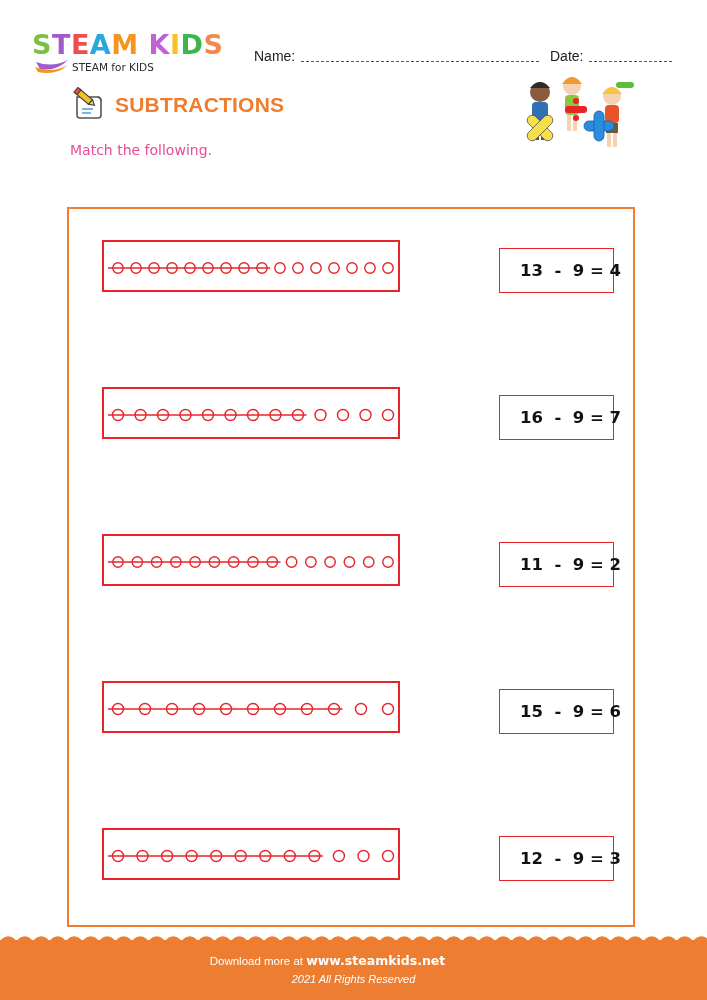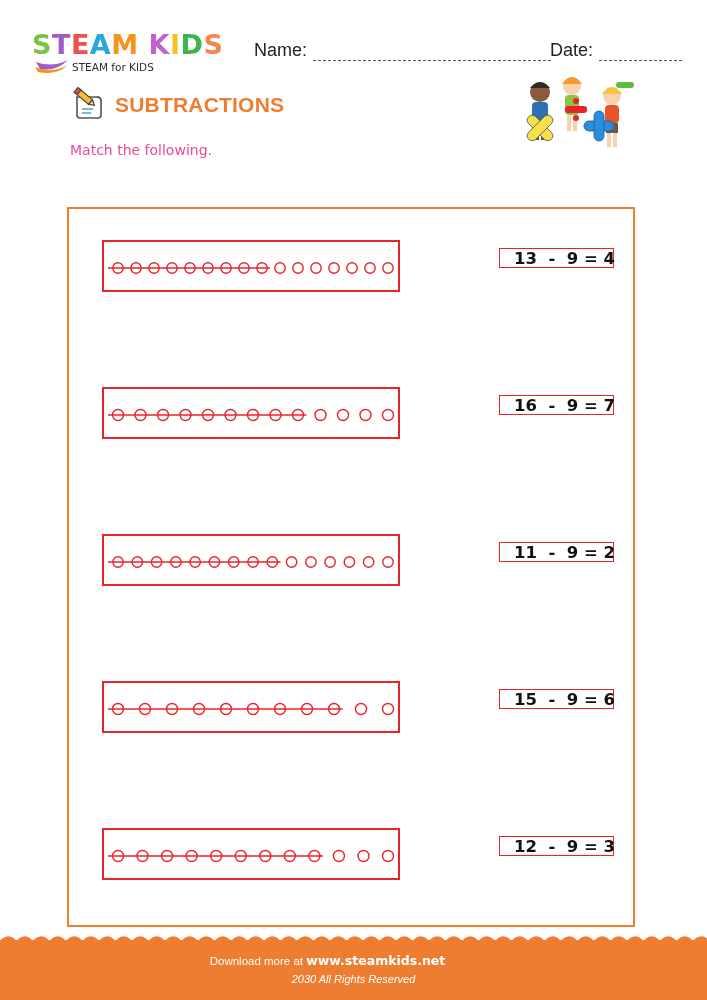--- a/index.html
+++ b/index.html
@@ -7,21 +7,21 @@
     body { position: relative; font-family: "DejaVu Sans", sans-serif; color: #111; }
 
     
     .logo { position: absolute; left: 32px; top: 30px; width: 200px; height: 45px; }
     .logo-word { position: absolute; left: 0; top: 0; font-family: "DejaVu Sans", sans-serif; font-weight: 900; font-size: 27px; letter-spacing: 0.5px; line-height: 30px; white-space: nowrap; }
     .logo-word span { display: inline-block; }
     .logo-sub { position: absolute; left: 40px; top: 31px; font-family: "DejaVu Sans", sans-serif; font-weight: normal; font-size: 10.5px; color: #2b2b2b; white-space: nowrap; }
     .logo-smile { position: absolute; left: 2px; top: 28px; width: 36px; height: 16px; }
 
     
-    .field { position: absolute; top: 40px; font-family: "Liberation Sans", sans-serif; font-size: 18px; color: #222; white-space: nowrap; display: flex; align-items: flex-end; }
+    .field { position: absolute; top: 48px; font-family: "Liberation Sans", sans-serif; font-size: 14px; color: #222; white-space: nowrap; display: flex; align-items: center; }
     .field .dots { display: inline-block; border-bottom: 1px dashed #555; height: 12px; margin-left: 6px; }
     .name-field { left: 254px; }
     .name-field .dots { width: 238px; }
     .date-field { left: 550px; }
     .date-field .dots { width: 83px; }
 
     
     .title-icon { position: absolute; left: 71px; top: 87px; width: 34px; height: 34px; }
     .title { position: absolute; left: 115px; top: 93px; font-family: Liberation Sans, sans-serif; font-weight: bold; font-size: 21px; color: #ef7d2d; letter-spacing: 0.2px; }
     .instruction { position: absolute; left: 70px; top: 142px; font-family: "DejaVu Sans", sans-serif; font-size: 14px; color: #ec4899; }
@@ -29,21 +29,21 @@
     
     .illus { position: absolute; left: 510px; top: 70px; width: 130px; height: 88px; }
 
     
     .frame { position: absolute; left: 67px; top: 207px; width: 568px; height: 720px; border: 2.5px solid #ef7d2d; }
 
     
     .row { position: absolute; left: 0; width: 707px; height: 52px; }
     .counter-box { position: absolute; left: 102px; top: 0; width: 298px; height: 52px; border: 2px solid #e8242a; }
     .counter-box svg { position: absolute; left: 0; top: 0; }
-    .eq-box { position: absolute; left: 499px; top: 8px; width: 115px; height: 20px; border: 1.5px solid #e8242a; display: flex; align-items: center; padding-left: 14px; font-family: "DejaVu Sans", sans-serif; font-weight: bold; font-size: 16.5px; color: #111; white-space: pre; }
+    .eq-box { position: absolute; left: 499px; top: 8px; width: 115px; height: 45px; border: 1.5px solid #e8242a; display: flex; align-items: center; padding-left: 20px; font-family: "DejaVu Sans", sans-serif; font-weight: bold; font-size: 16.5px; color: #111; white-space: pre; }
 
     
     .footer { position: absolute; left: 0; top: 940px; width: 707px; height: 60px; background: #ed7d31; }
     .scallops { position: absolute; left: 0; top: 936px; width: 707px; height: 10px; }
     .footer-line1 { position: absolute; left: 0; top: 953px; width: 655px; text-align: center; font-family: "Liberation Sans", sans-serif; font-size: 11.5px; color: #ffffff; white-space: nowrap; }
     .footer-line1 b { font-family: "DejaVu Sans", sans-serif; font-size: 12.5px; font-weight: bold; }
     .footer-line2 { position: absolute; left: 0; top: 973px; width: 707px; text-align: center; font-family: "Liberation Sans", sans-serif; font-style: italic; font-size: 11px; color: #ffffff; }
   </style>
 </head>
 <body>
@@ -271,13 +271,13 @@
     <circle cx="651.75" cy="9" r="8.75" fill="#ed7d31"></circle>
     <circle cx="668.25" cy="9" r="8.75" fill="#ed7d31"></circle>
     <circle cx="684.75" cy="9" r="8.75" fill="#ed7d31"></circle>
     <circle cx="701.25" cy="9" r="8.75" fill="#ed7d31"></circle>
     <circle cx="717.75" cy="9" r="8.75" fill="#ed7d31"></circle>
   </svg>
 <div class="footer"></div>
 <div class="footer-line1">
   <span>Download more at </span><b>www.steamkids.net</b>
 </div>
-<div class="footer-line2">2030 All Rights Reserved</div>
+<div class="footer-line2">2021 All Rights Reserved</div>
 
 </body></html>

